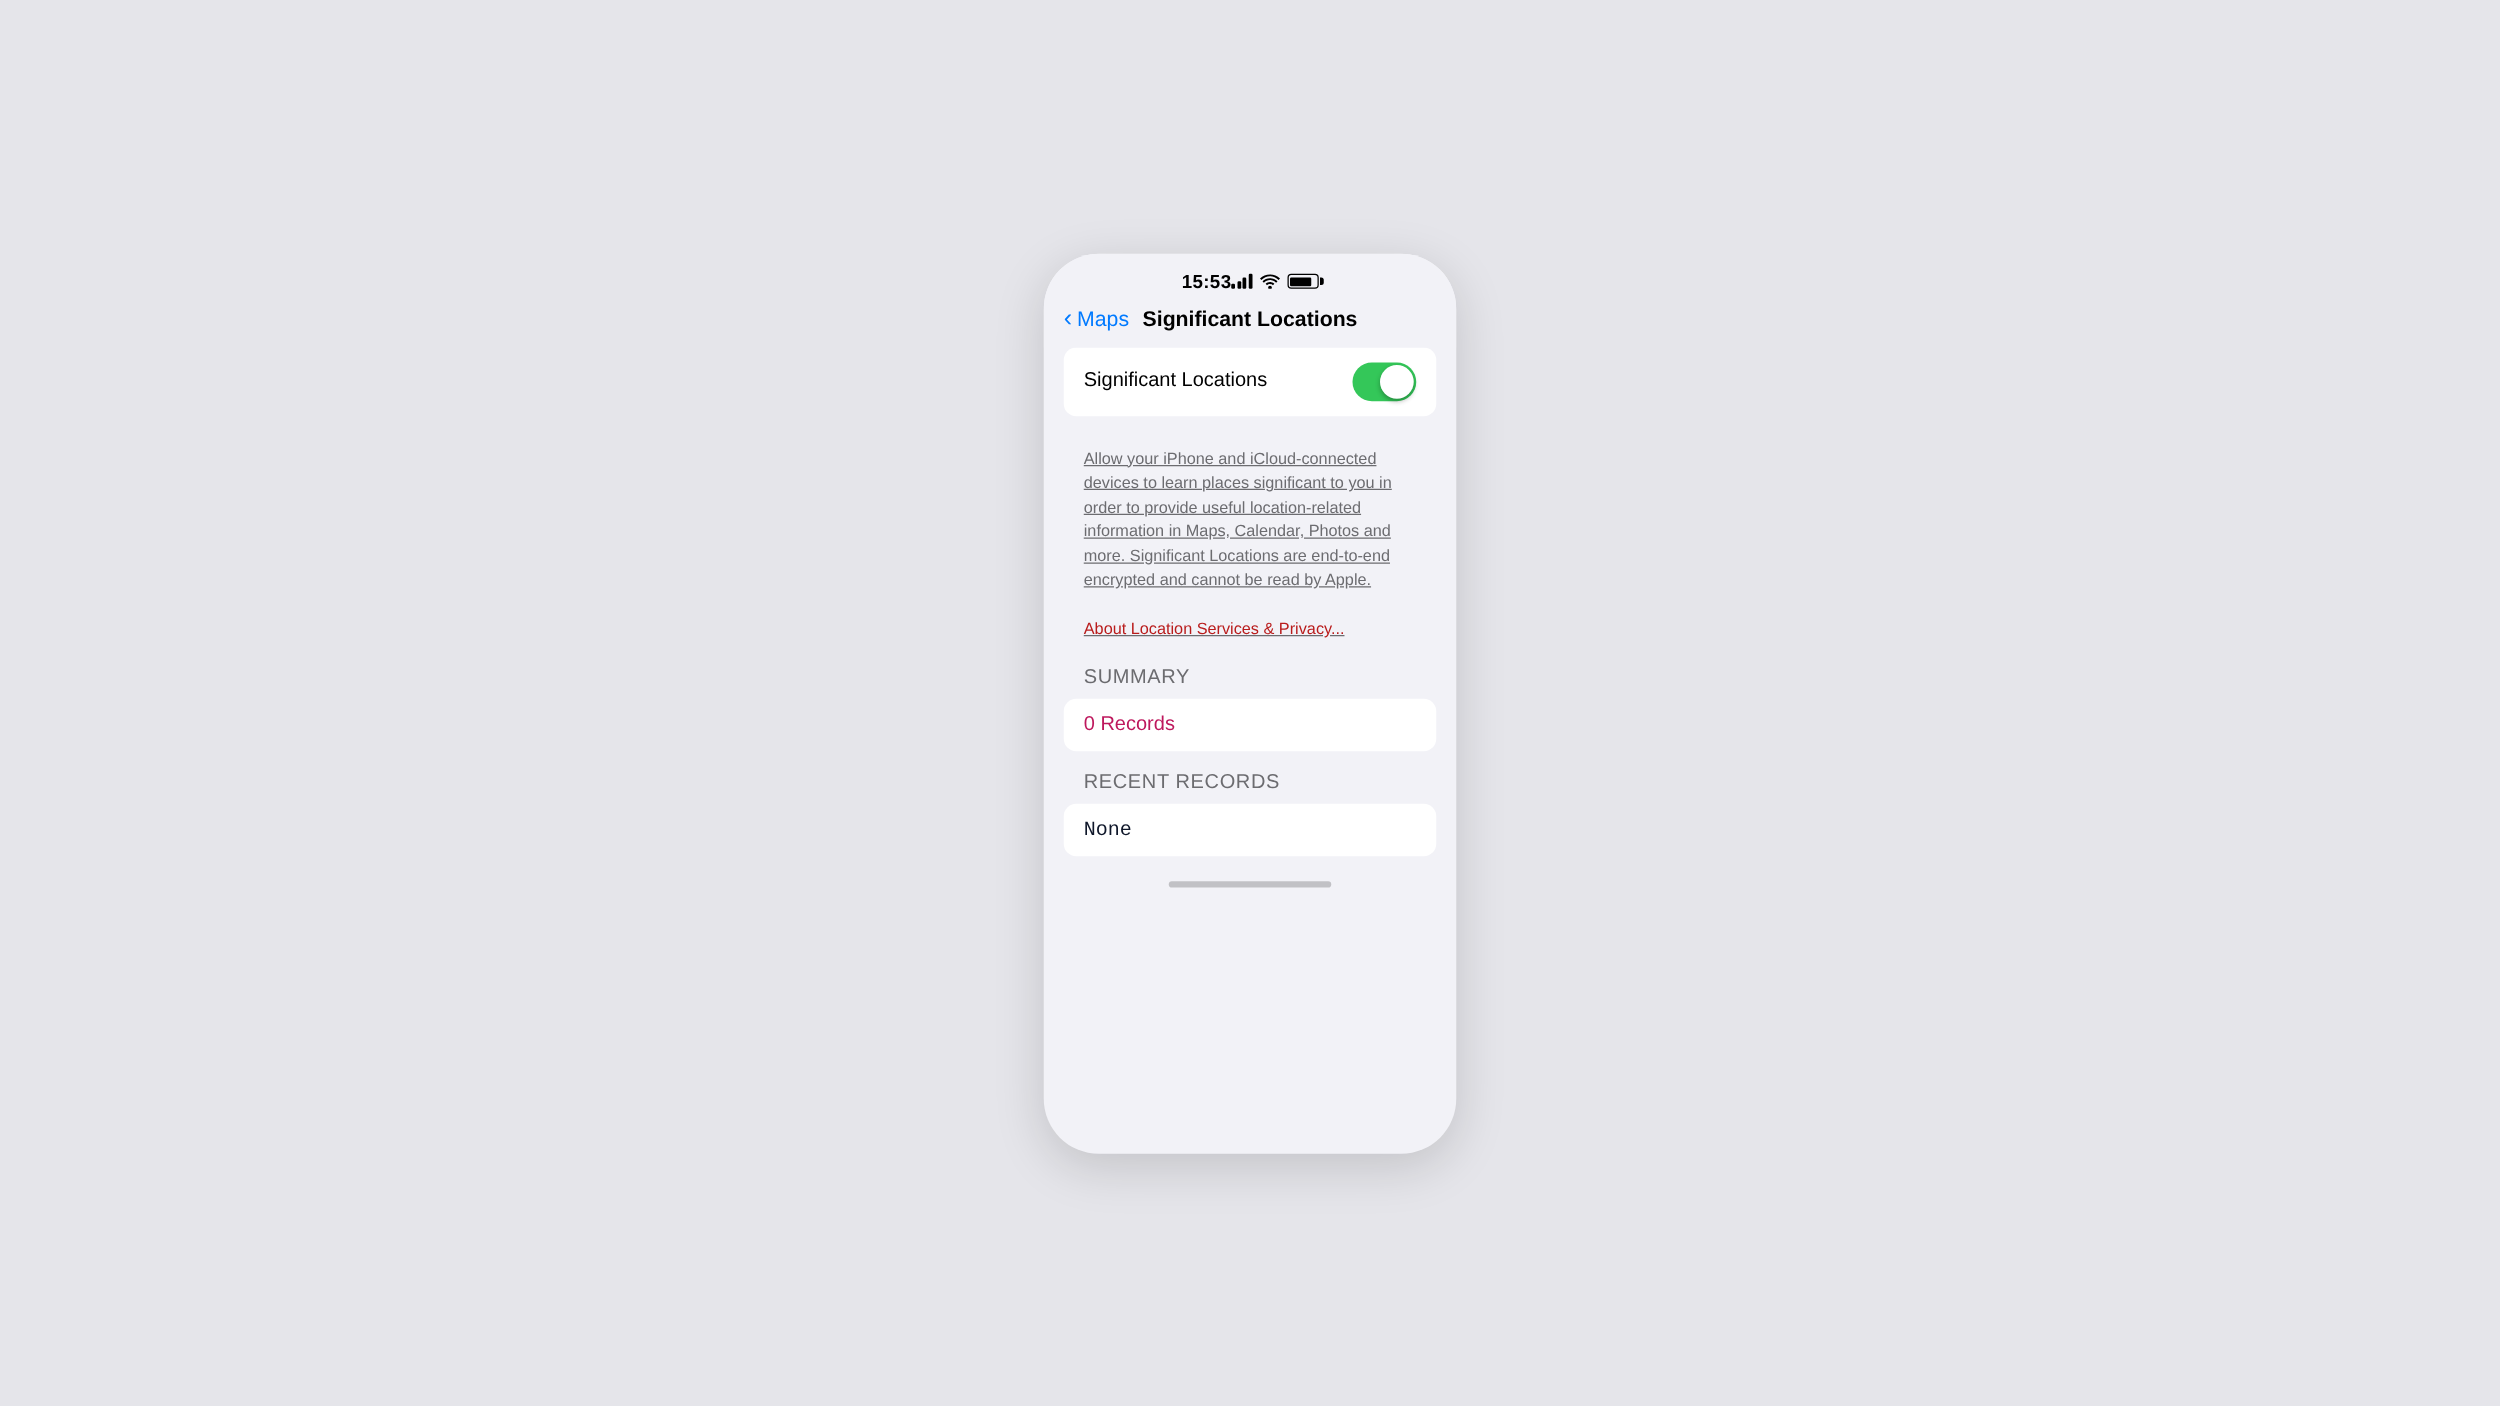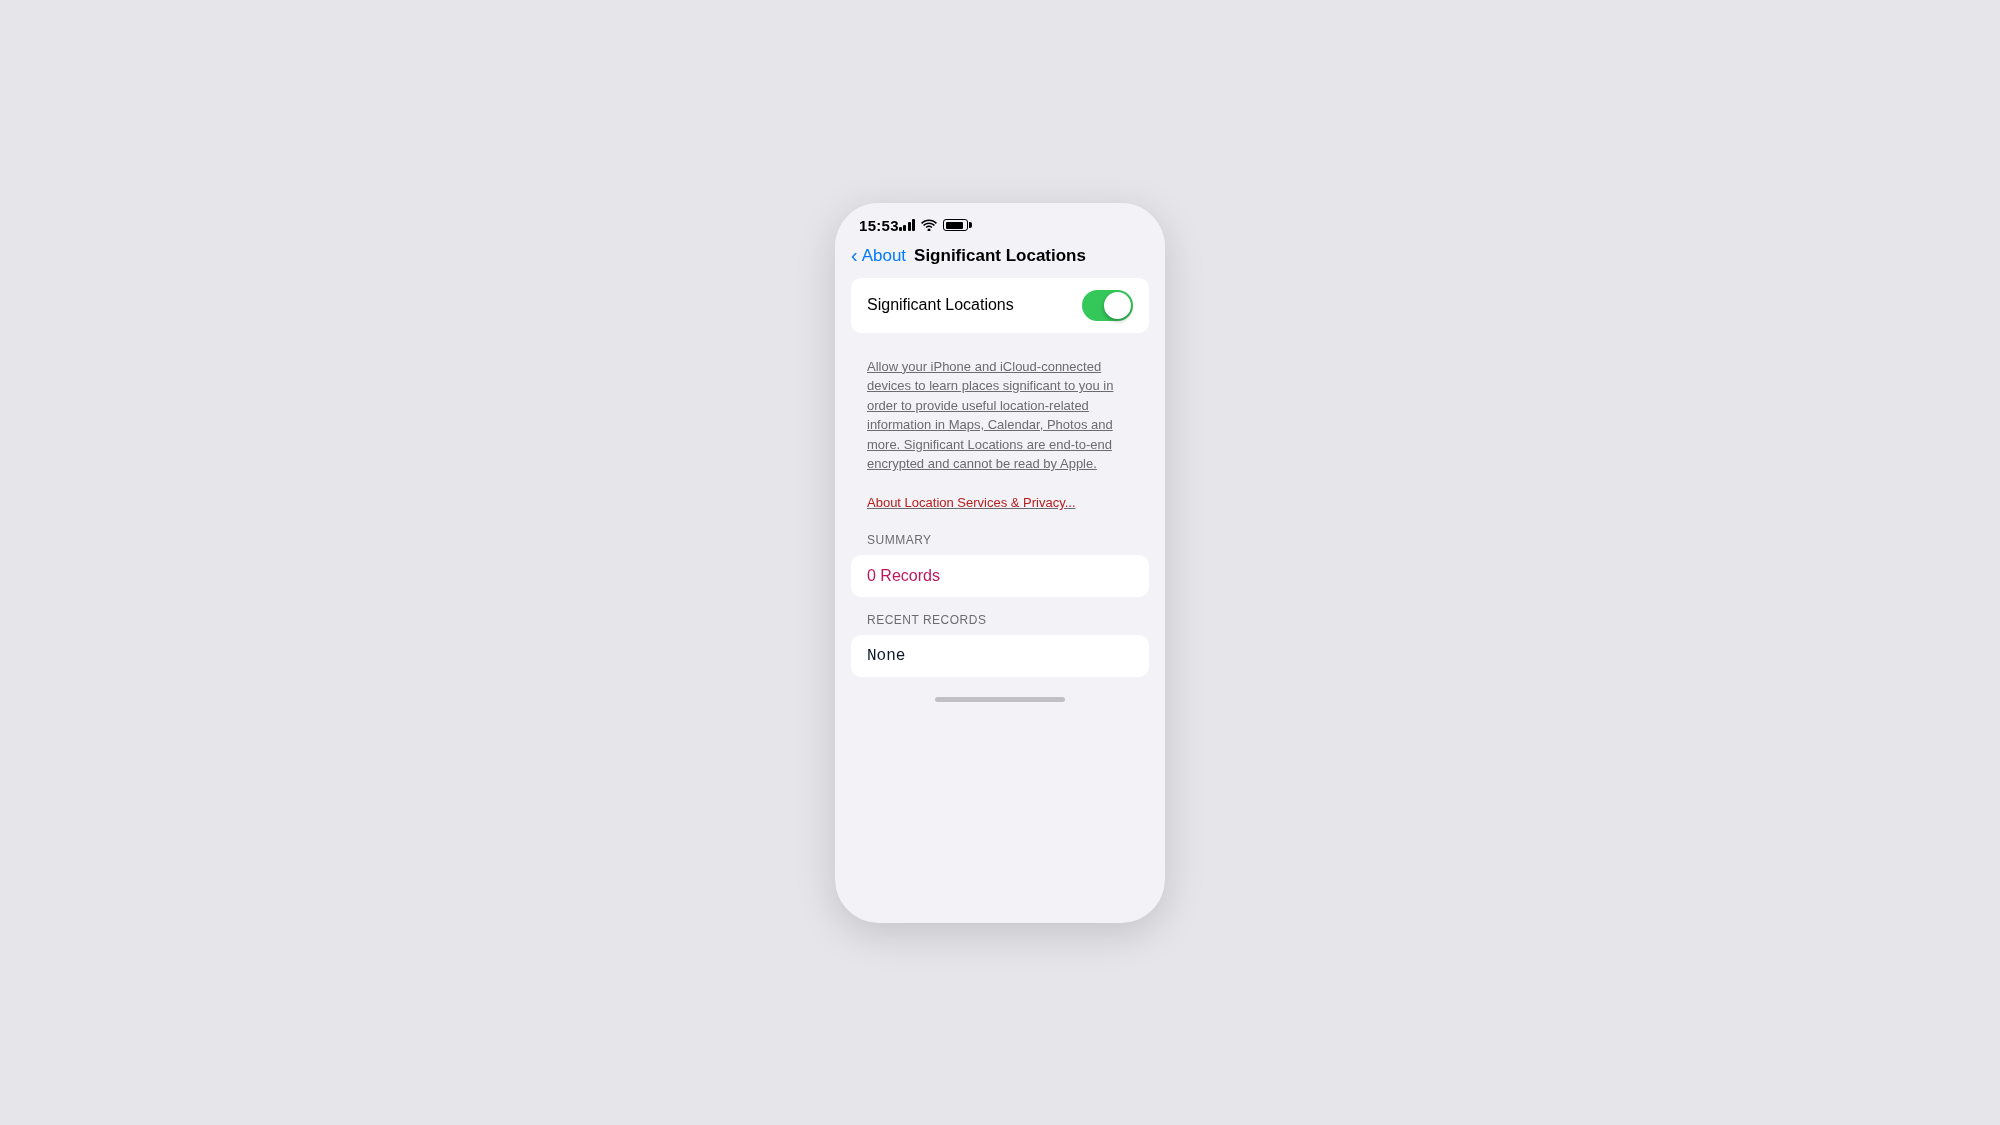--- a/index.html
+++ b/index.html
@@ -25,21 +25,21 @@
       overflow: hidden;
       box-shadow: 0 10px 40px rgba(0,0,0,0.15);
       min-height: 720px;
       position: relative;
       padding-bottom: 30px;
     }
 
     
     .status-bar {
       display: flex;
-      justify-content: flex-start;
+      justify-content: center;
       align-items: center;
       padding: 14px 24px 8px 24px;
       background-color: #f2f2f7;
     }
 
     .status-time {
       font-size: 15px;
       font-weight: 600;
       color: #000;
       letter-spacing: 0.3px;
@@ -205,21 +205,21 @@
     }
 
     .description-text a {
       color: #b91c1c;
       text-decoration: none;
       margin-top: 36px;
     }
 
     
     .section-label {
-      font-size: 12px;
+      font-size: 16px;
       font-weight: 400;
       color: #6c6c70;
       letter-spacing: 0.5px;
       text-transform: uppercase;
       padding: 0 16px 8px 16px;
     }
 
     .row-item {
       padding: 12px 16px;
       font-size: 16px;
@@ -286,21 +286,21 @@
       </div>
       <div class="battery-icon">
         <div class="battery-fill"></div>
       </div>
     </div>
   </div>
 
   <div class="nav-bar">
     <div class="back-button">
       <span class="back-chevron">‹</span>
-      <span>About</span>
+      <span>Maps</span>
     </div>
     <span class="nav-title">Significant Locations</span>
   </div>
 
   <div class="content">
 
     <div class="card">
       <div class="toggle-row">
         <span class="toggle-label">Significant Locations</span>
         <div class="ios-toggle">

